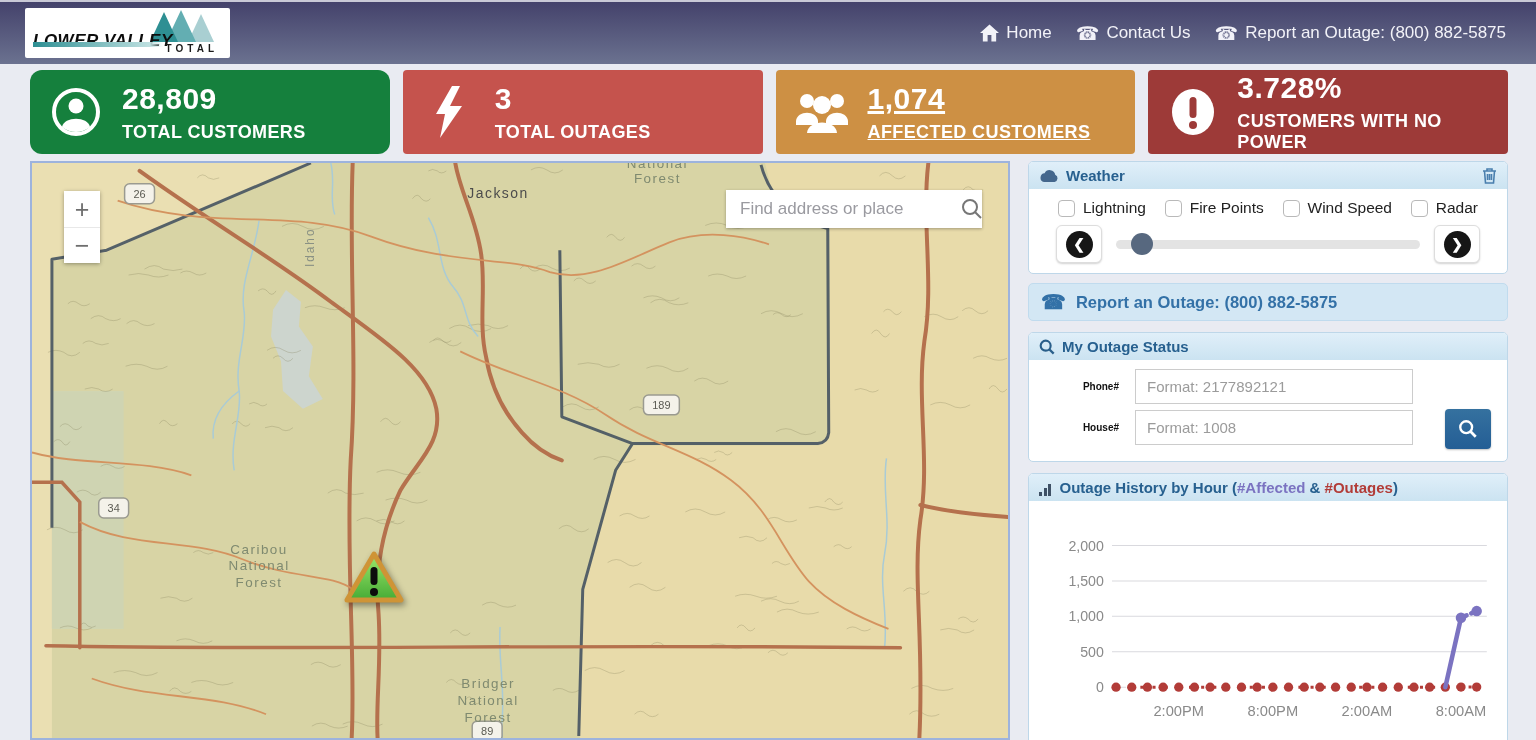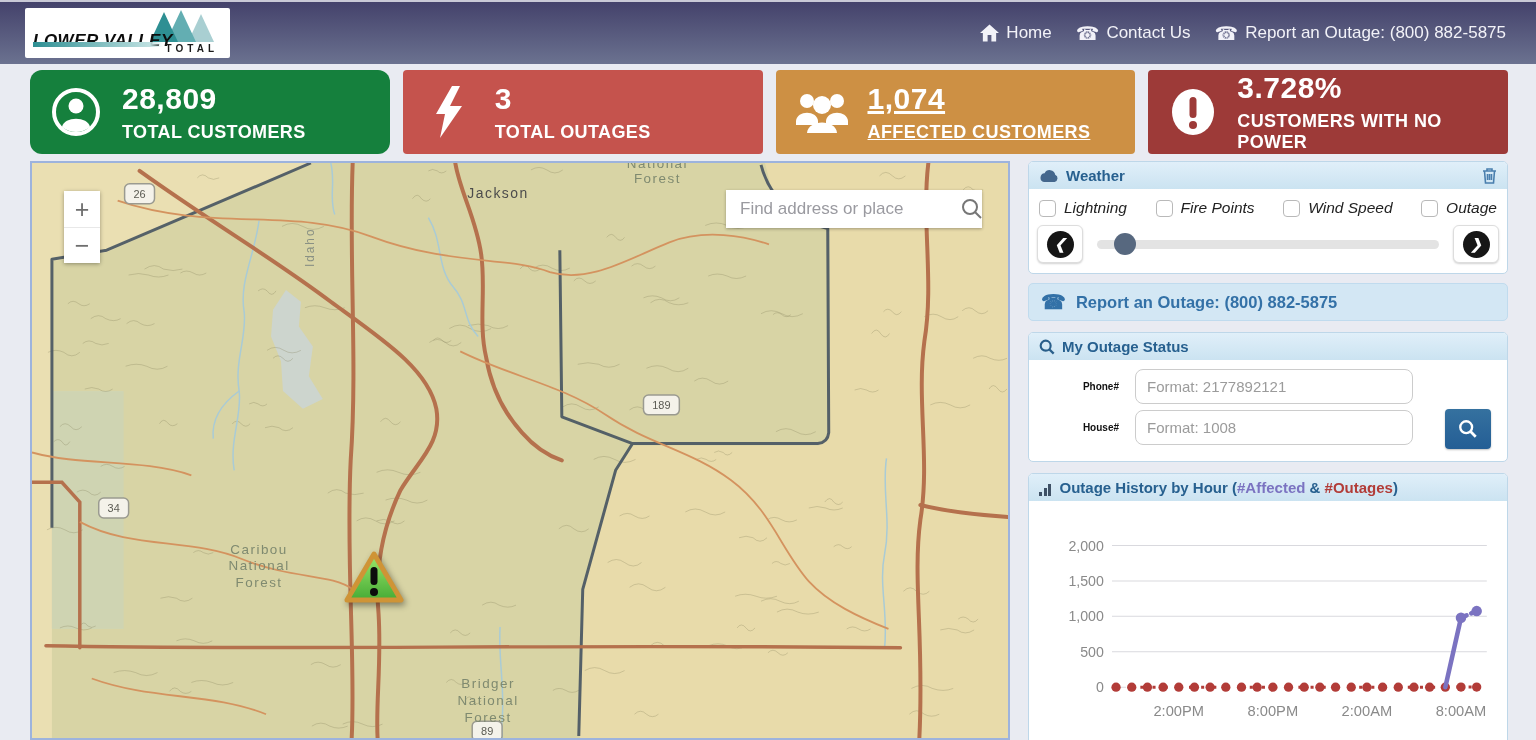--- a/index.html
+++ b/index.html
@@ -51,40 +51,40 @@
   .search-iconbtn { width:44px; display:flex; align-items:center; justify-content:center; cursor:pointer; }
   .marker { position:absolute; left:310px; top:386px; width:64px; height:58px; cursor:pointer;
     filter:drop-shadow(2px 3px 3px rgba(0,0,0,.4)); }
 
   
   .sidebar { width:480px; display:flex; flex-direction:column; }
   .panel { background:#fff; border:1px solid #bed7e9; border-radius:5px; overflow:hidden; }
   .panel-head { background:linear-gradient(#e0eff9,#cbe3f1); padding:5px 10px; font-size:15px;
     font-weight:bold; color:#27608f; display:flex; align-items:center; gap:7px; }
   .panel-head .spacer { flex:1; }
-  .weather-body { padding:8px 8px 10px;font-style:italic; }
+  .weather-body { padding:8px 27px 10px; }
   .chk-row { display:flex; align-items:center; justify-content:space-between; padding:2px 2px 8px; }
   .chk-item { display:flex; align-items:center; gap:8px; font-size:15.5px; color:#222; cursor:pointer; }
   .chk-box { width:17px; height:17px; border:1.5px solid #b9b9b9; border-radius:4px; background:#fff; flex:none; }
   .slider-row { display:flex; align-items:center; gap:14px; }
   .arrow-btn { width:46px; height:38px; background:#fff; border:1px solid #ddd; border-radius:6px;
     box-shadow:0 1px 2px rgba(0,0,0,.18); display:flex; align-items:center; justify-content:center; cursor:pointer; }
   .arrow-circle { width:27px; height:27px; border-radius:50%; background:#161616; color:#fff;
     display:flex; align-items:center; justify-content:center; font-size:14px; font-weight:bold; }
   .slider-track { flex:1; height:9px; border-radius:5px; background:#e3e3e3; position:relative; cursor:pointer; }
   .slider-thumb { position:absolute; top:-7px; left:5%; width:22px; height:22px; border-radius:50%;
     background:#57687f; cursor:grab; }
   .banner { background:#d3e7f4; border:1px solid #c0dbee; border-radius:5px; margin-top:9px;
     padding:6px 12px; font-size:16.5px; font-weight:bold; color:#3371a7;
     display:flex; align-items:center; gap:10px; cursor:pointer; }
   .status-panel { margin-top:11px; }
   .status-body { padding:9px 14px 10px; position:relative; }
   .form-row { display:flex; align-items:center; margin-bottom:6px; }
   .form-label { width:92px; text-align:right; padding-right:16px; font-size:10px; font-weight:bold; color:#111; }
-  .form-row input { width:278px; height:35px; border:1.5px solid #ccc; border-radius:8px;
+  .form-row input { width:278px; height:35px; border:1.5px solid #ccc; border-radius:0;
     padding-left:11px; font-size:15px; color:#444; font-family:"Liberation Sans",sans-serif; outline:none; }
   .form-row input::placeholder { color:#9b9b9b; }
   .go-btn { position:absolute; right:16px; bottom:12px; width:46px; height:40px; border-radius:4px;
     background:linear-gradient(#35719f,#245e95); display:flex; align-items:center; justify-content:center;
     cursor:pointer; box-shadow:0 1px 2px rgba(0,0,0,.25); }
   .chart-panel { margin-top:11px; flex:1; }
   .chart-title b { font-weight:bold; }
   .chart-body { padding:10px 6px 0; }
   .bars-icon span { display:inline-block; background:#3f5166; width:3px; margin-right:1.5px; vertical-align:bottom; }
   .nosel { user-select:none; }
@@ -297,21 +297,21 @@
           <label class="chk-item">
             <span class="chk-box"></span>
             <span>Fire Points</span>
           </label>
           <label class="chk-item">
             <span class="chk-box"></span>
             <span>Wind Speed</span>
           </label>
           <label class="chk-item">
             <span class="chk-box"></span>
-            <span>Outage</span>
+            <span>Radar</span>
           </label>
         </div>
         <div class="slider-row">
           <div class="arrow-btn">
             <span class="arrow-circle">❮</span>
           </div>
           <div class="slider-track">
             <div class="slider-thumb" style="left: 5%;"></div>
           </div>
           <div class="arrow-btn">

